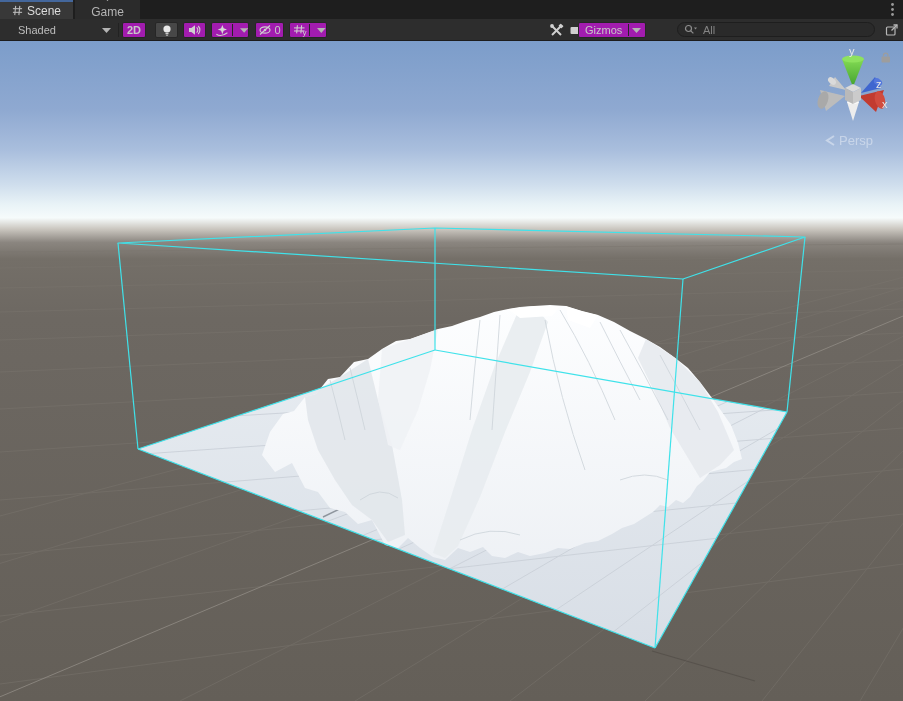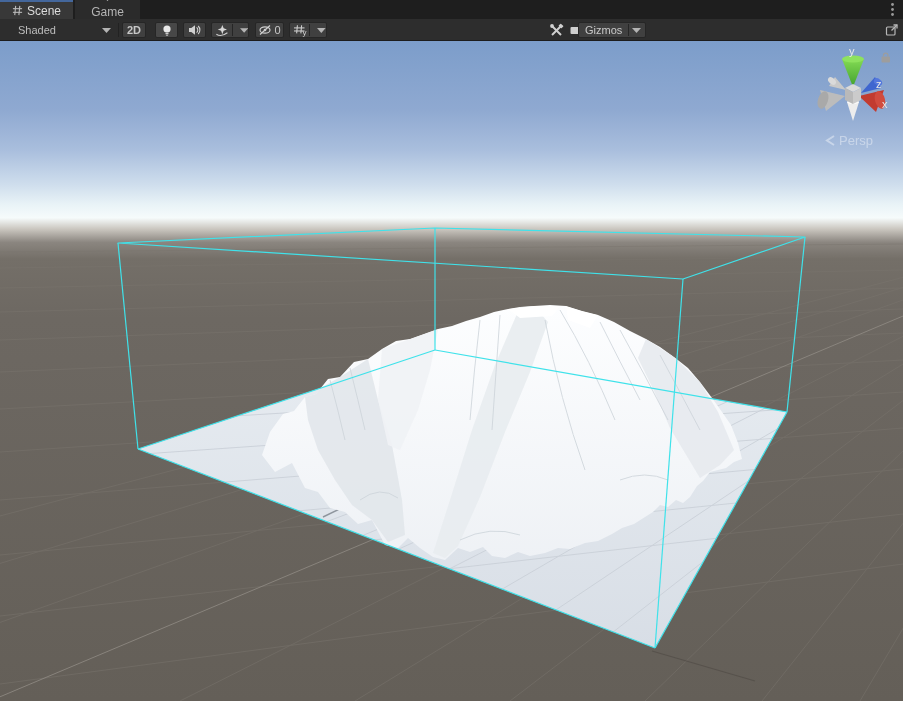--- a/index.html
+++ b/index.html
@@ -11,21 +11,21 @@
        padding:0 8px;box-sizing:border-box;color:#c8c8c8;font-size:12px;cursor:default;}
   .tab.active{background:#383838;color:#dcdcdc;border-top:2px solid #44679c;}
   .tab.inactive{background:#2b2b2b;color:#b4b4b4;flex-direction:column;}
   .overflow{position:absolute;right:5px;top:2px;width:12px;height:15px;display:flex;
             align-items:center;justify-content:center;}
   
   .toolbar{position:absolute;left:0;top:19px;width:903px;height:22px;background:#2d2d2d;
            border-bottom:1px solid #1c1c1c;box-sizing:border-box;}
   .tb{position:absolute;top:3px;height:16px;box-sizing:border-box;display:flex;
       align-items:center;color:#c8c8c8;font-size:11px;}
-  .boxed{background:#404040;border:1px solid #262626;border-radius:2px;}
+  .boxed{background:#a21caf;border:1px solid #262626;border-radius:2px;}
   .caret{display:inline-block;margin-left:4px;}
   .divider{width:1px;height:12px;background:#262626;margin:0 3px;}
   .sep{position:absolute;top:4px;width:1px;height:14px;background:#222;}
   .search{position:absolute;left:677px;top:3px;width:198px;height:15px;background:#2a2a2a;
           border:1px solid #1e1e1e;border-radius:8px;display:flex;align-items:center;
           padding:0 6px;box-sizing:border-box;}
   .search input{background:transparent;border:none;outline:none;color:#cccccc;
           font-size:11px;width:150px;font-family:"Liberation Sans",sans-serif;}
   .search input::placeholder{color:#848484;}
   
@@ -150,20 +150,28 @@
     </div>
 
     <div class="tb boxed" style="left:578px;width:68px;padding-left:6px;">
       <span>Gizmos</span>
       <span class="divider" style="margin-left:6px;"></span>
       <svg class="caret" style="margin-left:0;" width="9" height="5" viewBox="0 0 9 5">
           <polygon points="0,0 9,0 4.5,5" fill="#b4b4b4"></polygon>
         </svg>
     </div>
 
+    <div class="search">
+      <svg width="13" height="11" viewBox="0 0 13 11" style="margin-right:4px;flex:none;">
+        <circle cx="4.5" cy="4.5" r="3" fill="none" stroke="#8e8e8e" stroke-width="1.2"></circle>
+        <line x1="6.8" y1="6.8" x2="9.4" y2="9.4" stroke="#8e8e8e" stroke-width="1.2"></line>
+        <polygon points="10,3.5 13,3.5 11.5,5.5" fill="#8e8e8e"></polygon>
+      </svg>
+      <input type="text" value="" placeholder="All" style="">
+    </div>
 
     <div class="tb" style="left:884px;width:16px;justify-content:center;">
       <svg width="14" height="14" viewBox="0 0 14 14">
         <rect x="1.5" y="4" width="8.5" height="8" rx="1" fill="none" stroke="#b8b8b8" stroke-width="1.2"></rect>
         <line x1="6.5" y1="7.5" x2="12" y2="2" stroke="#b8b8b8" stroke-width="1.3"></line>
         <polyline points="8.5,2 12,2 12,5.5" fill="none" stroke="#b8b8b8" stroke-width="1.3"></polyline>
       </svg>
     </div>
   </div>
 

